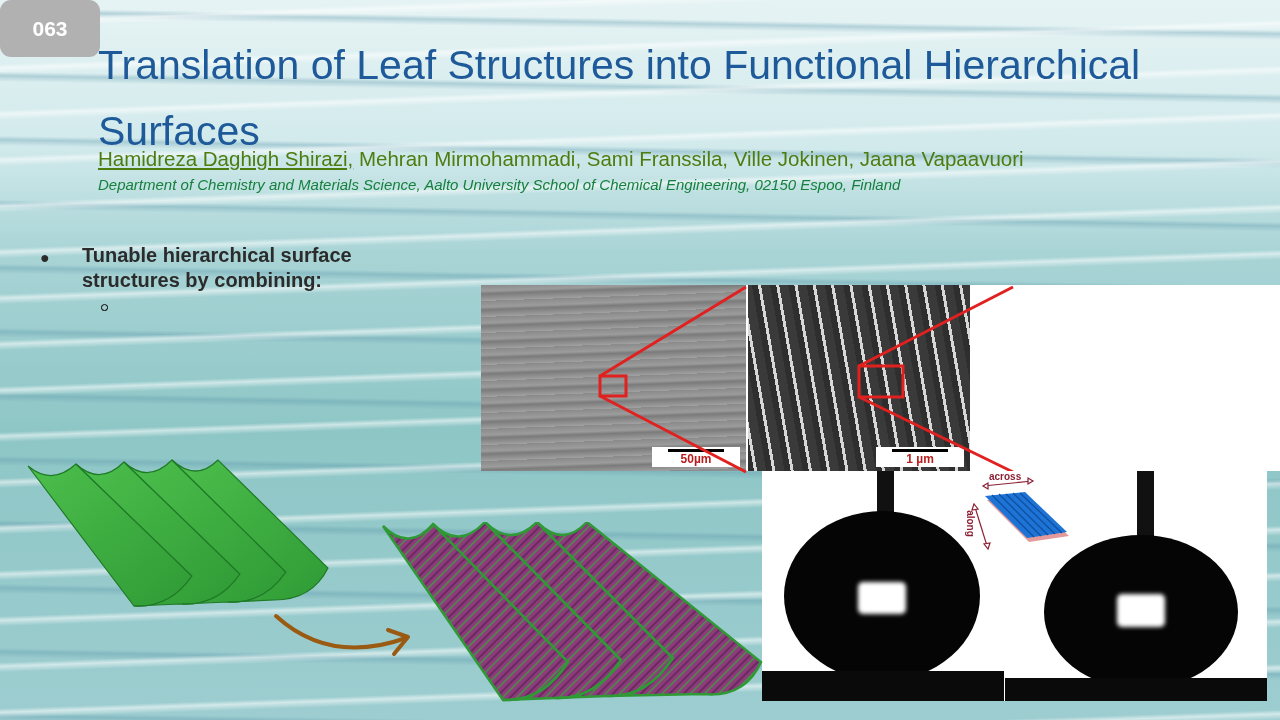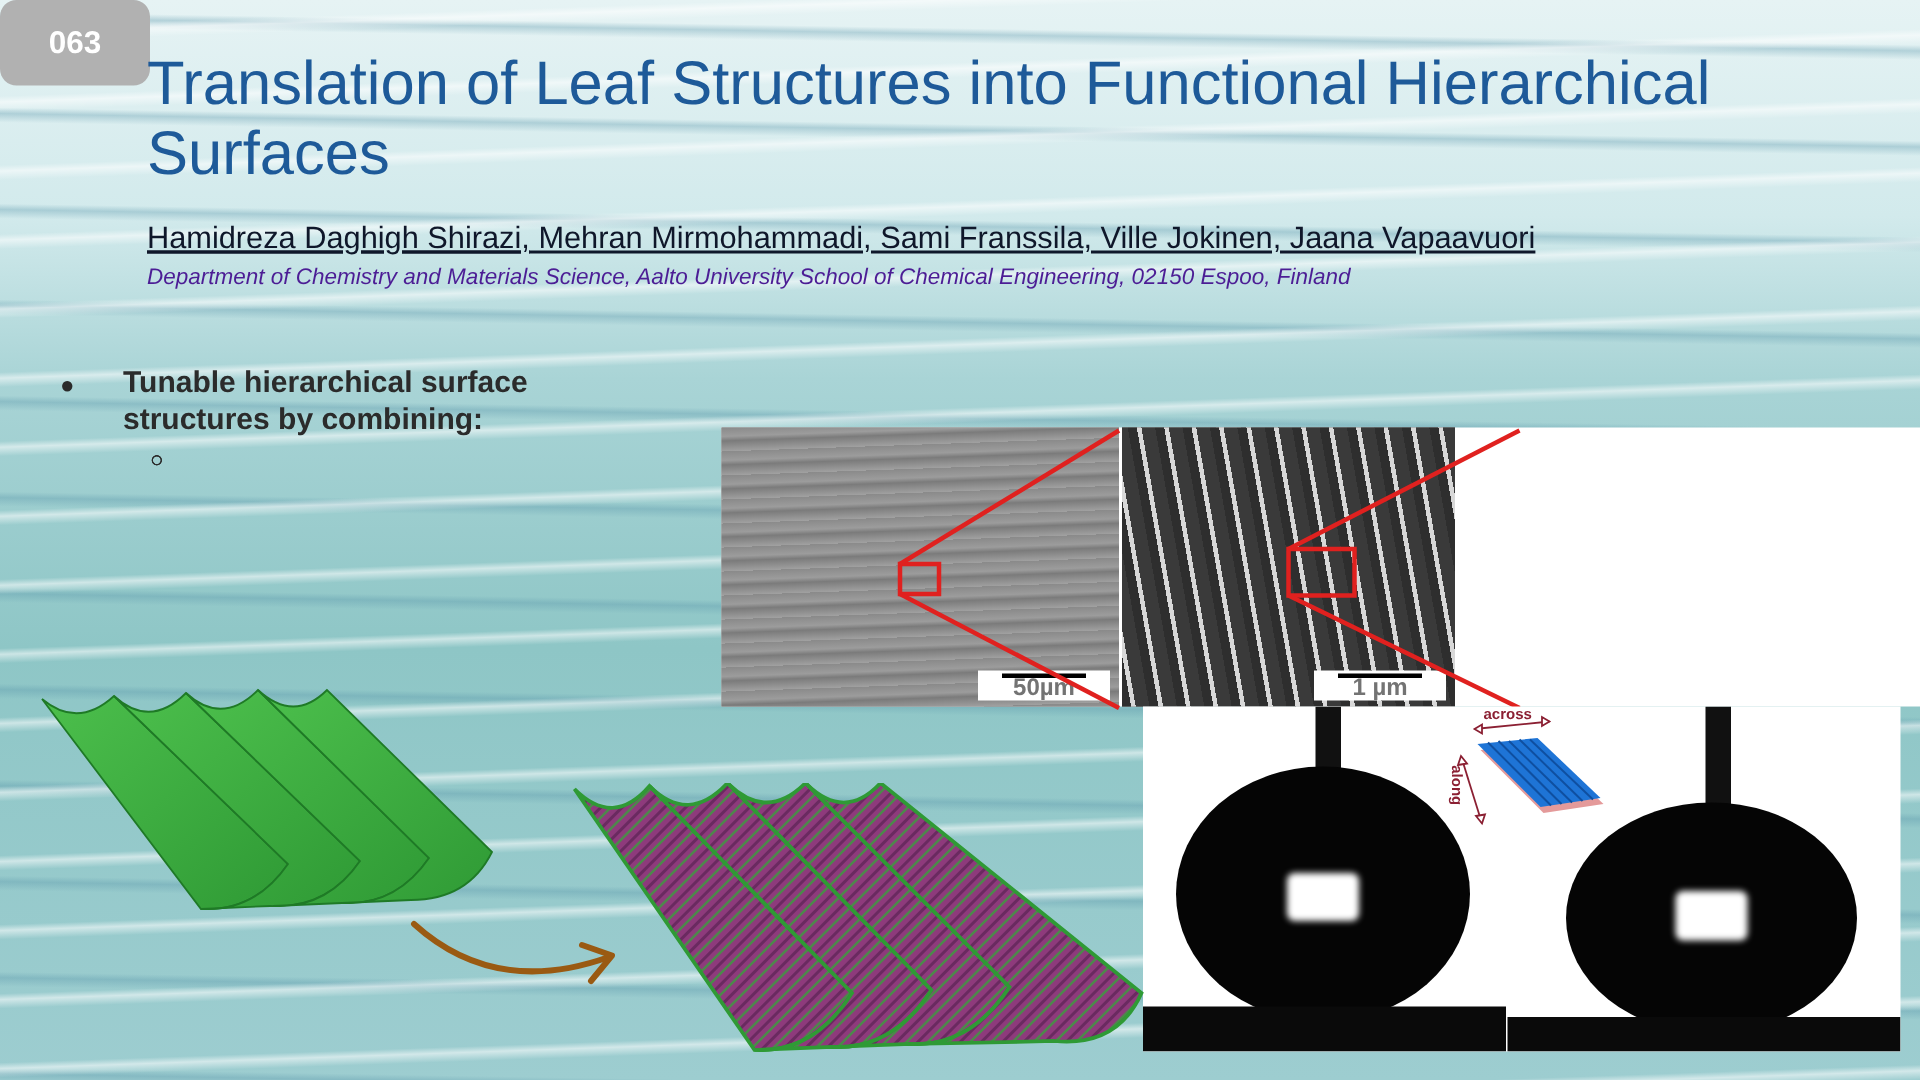--- a/index.html
+++ b/index.html
@@ -11,28 +11,28 @@
         repeating-linear-gradient(181deg, rgba(90,150,170,0.0) 0px, rgba(90,150,170,0.0) 30px, rgba(90,150,170,0.35) 34px, rgba(90,150,170,0.0) 40px, rgba(90,150,170,0) 64px),
         linear-gradient(180deg, #e6f3f4 0%, #d2eaec 20%, #a9d4d6 35%, #8ec6c6 60%, #9dcdd0 100%);
     }
     .slide-number {
       position: absolute; left: 0; top: 0; width: 100px; height: 57px;
       background: #b1b1b1; color: #fff; font-weight: bold; font-size: 21px;
       display: flex; align-items: center; justify-content: center; border-radius: 11px;
     }
     .title {
       position: absolute; left: 98px; top: 32px; width: 1100px;
-      color: #1e5a99; font-size: 41px; line-height: 47px; margin: 0; font-weight: normal;
+      color: #1e5a99; font-size: 41px; line-height: 66px; margin: 0; font-weight: normal;
     }
     .authors {
-      position: absolute; left: 98px; top: 147px; color: #0f172a; font-size: 20.5px; white-space: nowrap; text-decoration: underline;
+      position: absolute; left: 98px; top: 147px; color: #4d7c0f; font-size: 20.5px; white-space: nowrap;
     }
     .authors .presenter { text-decoration: underline; }
     .affiliation {
-      position: absolute; left: 98px; top: 176px; color: #4c1d95; font-size: 15px; font-style: italic; white-space: nowrap;
+      position: absolute; left: 98px; top: 176px; color: #15803d; font-size: 15px; font-style: italic; white-space: nowrap;
     }
     .bullets {
       position: absolute; left: 36px; top: 243px; color: #2b2b2b; font-weight: bold; font-size: 20px; line-height: 25px;
     }
     .bullet-main { position: relative; padding-left: 46px; width: 340px; }
     .bullet-main .dot { position: absolute; left: 4px; top: 2px; font-size: 16px; }
     .sub { position: relative; padding-left: 112px; width: 330px; }
     .sub .circ { position: absolute; left: 64px; top: 1px; font-weight: normal; font-size: 15px; }
 
     .sem-strip { position: absolute; left: 481px; top: 285px; width: 799px; height: 186px; display: flex; gap: 2px; background: #fff; }
@@ -45,21 +45,21 @@
       #888; }
     .sem3 { width: 222px; background:
       repeating-linear-gradient(80deg, #2e2e2e 0 6px, #d8d8d8 6px 9px, #3a3a3a 9px 18px),
       repeating-linear-gradient(10deg, transparent 0 14px, rgba(230,230,230,0.8) 14px 17px, transparent 17px 30px),
       #444; }
     .scalebar {
       position: absolute; bottom: 4px; right: 6px; background: #fff;
       width: 88px; height: 20px; display: flex; flex-direction: column; align-items: center; justify-content: center;
     }
     .scalebar .bar { width: 56px; height: 3px; background: #000; margin-bottom: 1px; }
-    .scalebar .lbl { font-size: 16px; font-weight: bold; color: #737373; line-height: 12px; }
+    .scalebar .lbl { font-size: 12px; font-weight: bold; color: #b91c1c; line-height: 12px; }
 
     .drops { position: absolute; left: 762px; top: 471px; width: 505px; height: 230px; background: #fff; overflow: hidden; }
     .drop { position: absolute; background: #050505; border-radius: 50%; }
     .needle { position: absolute; background: #111; width: 17px; }
     .highlight { position: absolute; background: #fff; border-radius: 5px; filter: blur(2px); }
     .substrate { position: absolute; background: #0a0a0a; }
 
     .inset { position: absolute; left: 967px; top: 474px; width: 110px; height: 80px; }
     .inset-label { position: absolute; font-size: 10px; font-weight: bold; color: #8b2033; }
 

